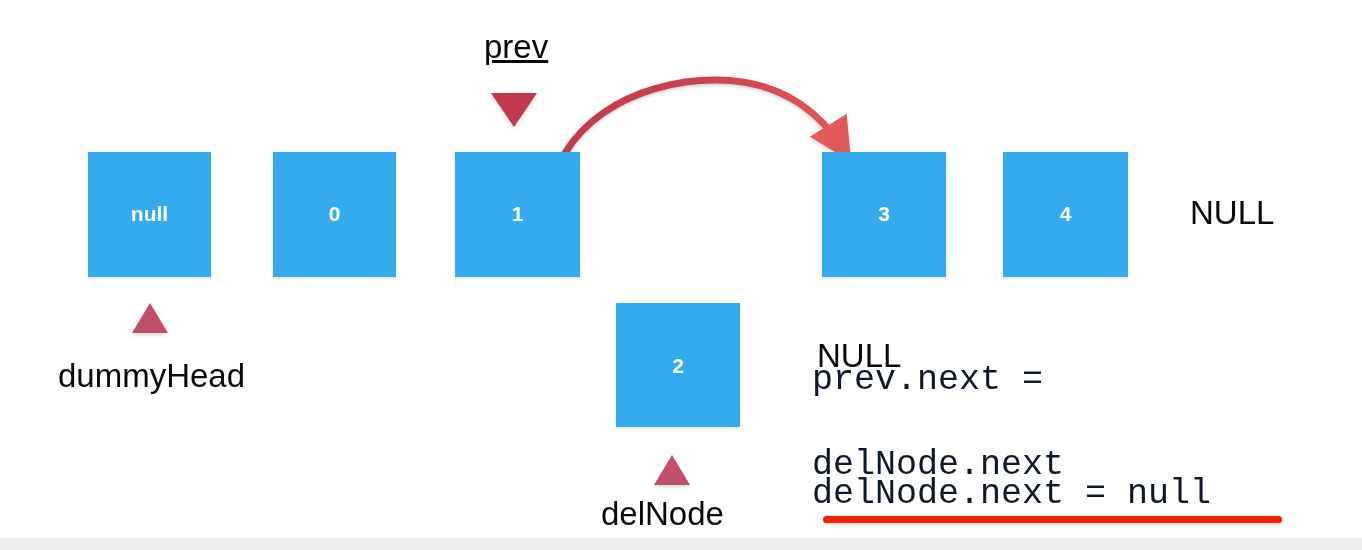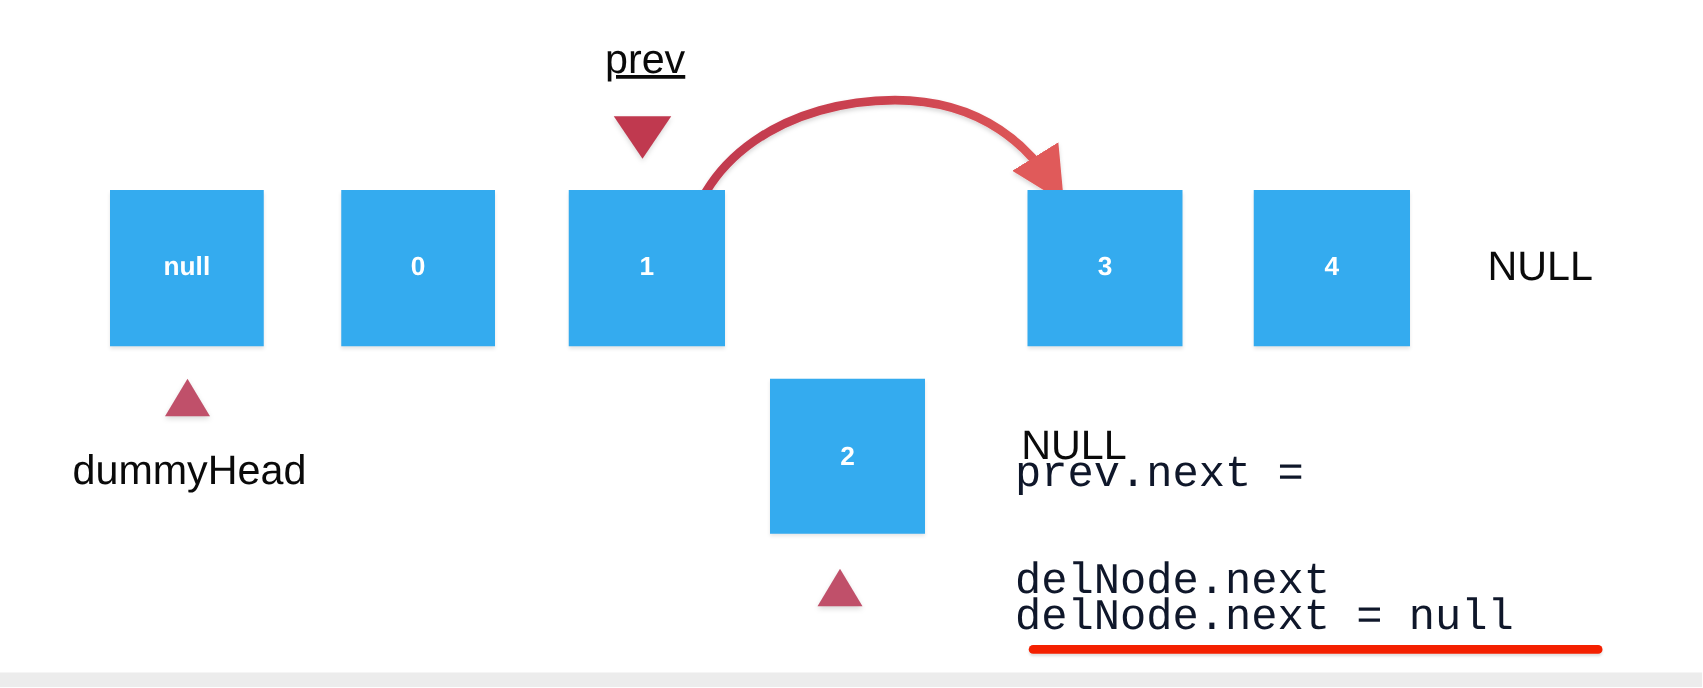--- a/index.html
+++ b/index.html
@@ -165,20 +165,21 @@
 
   <div class="plain-text" style="left:817px; top:339px;">NULL</div>
 
   <div class="tri-down" style="left:491px; top:93px;"></div>
   <div class="pointer-label" style="left:484px; top:30px;text-decoration:underline;">prev</div>
 
   <div class="tri-up" style="left:132px; top:303px;"></div>
   <div class="pointer-label" style="left:38px; top:359px;margin-left:20px;">dummyHead</div>
 
   <div class="tri-up" style="left:654px; top:455px;"></div>
+  <div class="pointer-label" style="left:601px; top:497px;">delNode</div>
 
   <div class="mono-text" style="left:812px; top:363px;">prev.next =</div>
 
   <div class="mono-text" style="left:812px; top:477px;">delNode.next = null</div>
 
   <div class="mono-text" style="left:812px; top:448px;">delNode.next</div>
 
   <div class="underline-bar" style="left:823px; top:516px; width:459px; height:7px;"></div>
 
   <div class="bottom-strip"></div>

